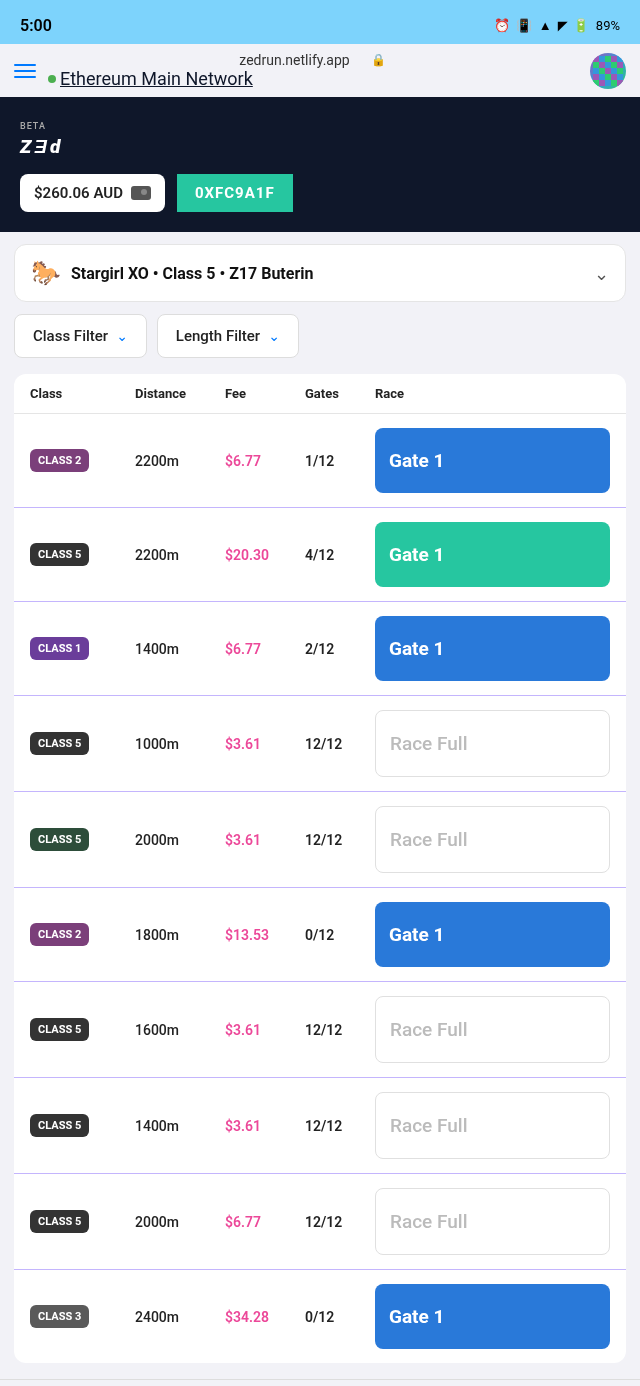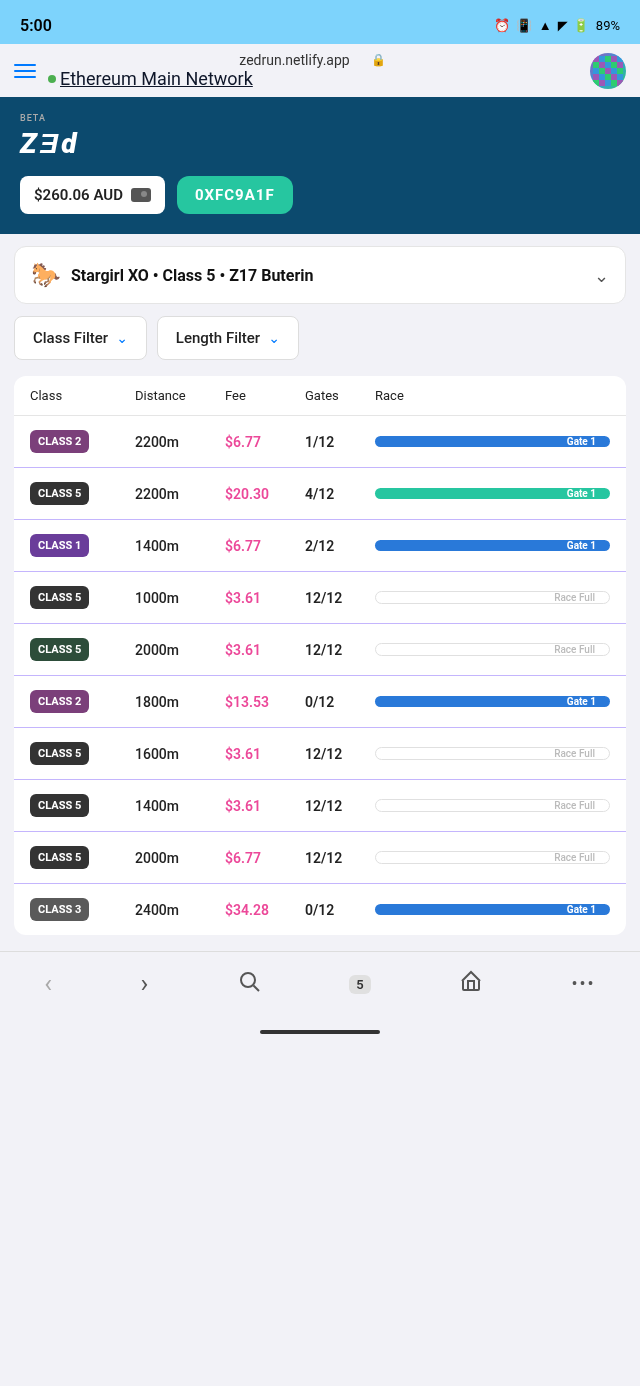--- a/index.html
+++ b/index.html
@@ -88,22 +88,22 @@
       border-radius: 50%;
       background: linear-gradient(135deg, #9b59b6 0%, #3498db 50%, #2ecc71 100%);
       display: flex;
       align-items: center;
       justify-content: center;
       overflow: hidden;
     }
 
     
     .app-header {
-      background: #0c4a6e;
-      padding: 16px 20px 20px 20px;
+      background: #0f172a;
+      padding: 24px 20px 20px 20px;
     }
     .app-logo {
       display: flex;
       align-items: flex-end;
       gap: 2px;
       margin-bottom: 16px;
     }
     .logo-beta {
       font-size: 9px;
       color: #aaa;
@@ -146,21 +146,21 @@
       position: absolute;
       top: 3px;
       right: 4px;
       width: 6px;
       height: 6px;
       background: #888;
       border-radius: 50%;
     }
     .wallet-address {
       background: #26c6a0;
-      border-radius: 12px;
+      border-radius: 0;
       padding: 10px 18px;
       font-size: 15px;
       font-weight: 700;
       color: #fff;
       letter-spacing: 1px;
     }
 
     
     .horse-selector {
       background: #fff;
@@ -219,21 +219,21 @@
       overflow: hidden;
     }
     .table-header {
       display: grid;
       grid-template-columns: 105px 90px 80px 70px 1fr;
       padding: 12px 16px;
       border-bottom: 1px solid #e5e5e5;
     }
     .table-header-cell {
       font-size: 13px;
-      font-weight: 400;
+      font-weight: 700;
       color: #222;
     }
     .table-row {
       display: grid;
       grid-template-columns: 105px 90px 80px 70px 1fr;
       padding: 14px 16px;
       align-items: center;
       border-bottom: 1px solid #c4b5fd;
     }
     .table-row:last-child {
@@ -258,26 +258,26 @@
       font-size: 14px;
       color: #ec4899;
       font-weight: 600;
     }
     .gates-cell {
       font-size: 14px;
       color: #222;
       font-weight: 600;
     }
     .race-btn {
-      padding: 0 14px;
+      padding: 21px 14px;
       border-radius: 8px;
-      font-size: 10px;
+      font-size: 19px;
       font-weight: 700;
       color: #fff;
-      text-align: right;
+      text-align: left;
       cursor: pointer;
     }
     .race-btn-blue { background: #2979d9; }
     .race-btn-teal { background: #26c6a0; }
     .race-btn-disabled {
       background: #fff;
       color: #bbb;
       border: 1px solid #e0e0e0;
       font-weight: 500;
     }
@@ -386,21 +386,21 @@
       <rect x="18" y="24" width="6" height="6" fill="#2ecc71"></rect>
       <rect x="24" y="24" width="6" height="6" fill="#9b59b6"></rect>
     </svg>
   </div>
 </div>
 
 <div class="app-header">
   <div class="app-logo">
     <div style="display:flex;flex-direction:column;align-items:flex-start;">
       <span class="logo-beta">BETA</span>
-      <span class="logo-zed" style="font-size:28px;font-weight:900;color:#fff;font-style:italic;letter-spacing:3px;">ZƎd</span>
+      <span class="logo-zed" style="font-size:19px;font-weight:900;color:#fff;font-style:italic;letter-spacing:3px;">ZƎd</span>
     </div>
   </div>
   <div class="wallet-row">
     <div class="wallet-balance">
       <span>$260.06 AUD</span>
       <div class="wallet-icon"></div>
     </div>
     <div class="wallet-address">0XFC9A1F</div>
   </div>
 </div>

